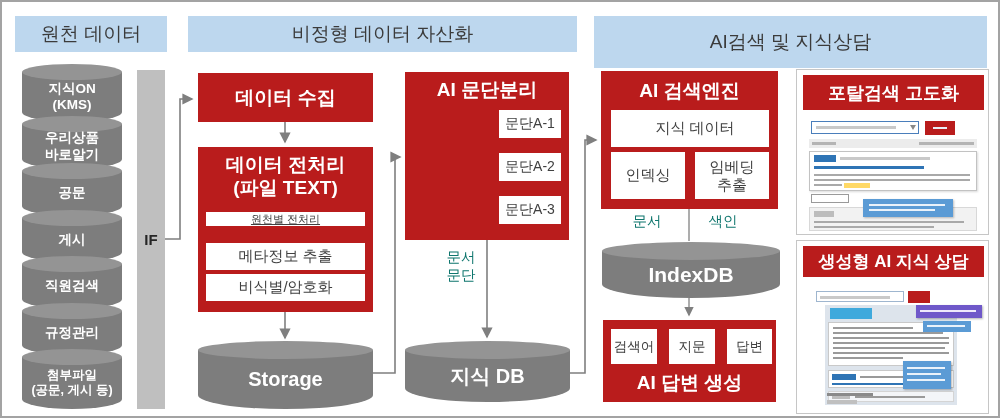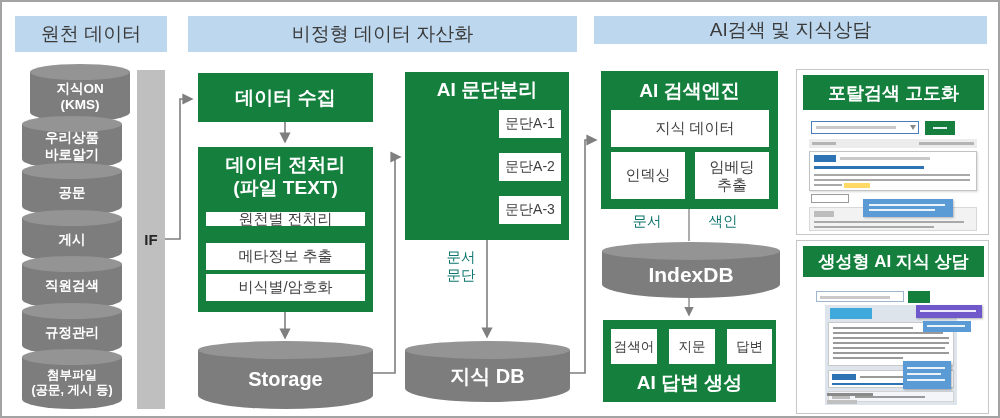--- a/index.html
+++ b/index.html
@@ -3,21 +3,21 @@
 <meta charset="utf-8">
 <style>
   html,body{margin:0;padding:0;background:#fff;}
   .stage{position:relative;width:1000px;height:418px;background:#fff;
     border:2px solid #a3a3a3;box-sizing:border-box;overflow:hidden;
     font-family:"Liberation Sans",sans-serif;color:#3b3b3b;}
   .abs{position:absolute;box-sizing:border-box;}
   .pre{white-space:pre-line;}
   .hdr{background:#bdd7ee;color:#3b3b3b;font-size:19px;display:flex;
     align-items:center;justify-content:center;}
-  .navy{background:#15803d;color:#fff;}
+  .navy{background:#b91c1c;color:#fff;}
   .boxtitle{color:#fff;font-weight:bold;text-align:center;}
   .wbox{background:#fff;color:#404040;display:flex;align-items:center;
     justify-content:center;text-align:center;}
   
   .cyl{background:#7d7d7d;border-radius:0 0 50% 50%/0 0 14px 14px;}
   .cyl::before{content:"";position:absolute;left:0;right:0;top:-9px;height:18px;
     border-radius:50%;background:#949494;}
   .cyl .lbl{position:relative;display:flex;align-items:center;justify-content:center;
     height:100%;color:#fff;font-weight:bold;text-align:center;}
   .disk{background:#7d7d7d;border-radius:0 0 50% 50%/0 0 10px 10px;}
@@ -56,24 +56,24 @@
     <path d="M687,296 V313" fill="none" stroke="#8a8a8a" stroke-width="1.4" marker-end="url(#arr)"></path>
     <path d="M474,168 L492,123" fill="none" stroke="#b9c7d6" stroke-width="1" stroke-dasharray="3,3" marker-end="url(#arrL)"></path>
     <path d="M474,168 L492,165" fill="none" stroke="#b9c7d6" stroke-width="1" stroke-dasharray="3,3" marker-end="url(#arrL)"></path>
     <path d="M474,168 L492,209" fill="none" stroke="#b9c7d6" stroke-width="1" stroke-dasharray="3,3" marker-end="url(#arrL)"></path>
     <path d="M657,344 H663" fill="none" stroke="#8a8a8a" stroke-width="1.2" stroke-dasharray="2,2" marker-end="url(#arr)"></path>
     <path d="M715,344 H721" fill="none" stroke="#8a8a8a" stroke-width="1.2" stroke-dasharray="2,2" marker-end="url(#arr)"></path>
   </svg>
 
   <div class="abs hdr" style="left:13px;top:14px;width:152px;height:36px;">원천 데이터</div>
   <div class="abs hdr" style="left:186px;top:14px;width:389px;height:36px;">비정형 데이터 자산화</div>
-  <div class="abs hdr" style="left:592px;top:14px;width:393px;height:28px;">AI검색 및 지식상담</div>
+  <div class="abs hdr" style="left:592px;top:14px;width:393px;height:52px;">AI검색 및 지식상담</div>
 
   <div class="abs" style="left:20px;top:68px;width:100px;height:339px;">
-    <div class="abs disk" style="left:0;top:2px;width:100px;height:50px;margin-left:8px;">
+    <div class="abs disk" style="left:0;top:2px;width:100px;height:50px;">
         <span class="lbl pre">지식ON
 (KMS)</span>
       </div>
     <div class="abs disk" style="left:0;top:54px;width:100px;height:45px;">
         <span class="lbl pre">우리상품
 바로알기</span>
       </div>
     <div class="abs disk" style="left:0;top:101px;width:100px;height:45px;">
         <span class="lbl pre">공문</span>
       </div>
@@ -94,21 +94,21 @@
 
   <div class="abs ifbar" style="left:135px;top:68px;width:28px;height:339px;">IF</div>
 
   <div class="abs navy" style="left:196px;top:71px;width:175px;height:49px;display:flex;align-items:center;justify-content:center;">
     <span class="boxtitle" style="font-size:19px;">데이터 수집</span>
   </div>
 
   <div class="abs navy" style="left:196px;top:145px;width:175px;height:165px;">
     <div class="boxtitle pre" style="margin-top:7px;font-size:19px;line-height:1.2;">데이터 전처리
 (파일 TEXT)</div>
-    <div class="abs wbox" style="left:8px;top:65px;width:159px;height:14px;font-size:15px;">원천별 전처리</div>
+    <div class="abs wbox" style="left:8px;top:65px;width:159px;height:14px;font-size:11px;text-decoration:underline;">원천별 전처리</div>
     <div class="abs wbox" style="left:8px;top:96px;width:159px;height:27px;font-size:15px;">메타정보 추출</div>
     <div class="abs wbox" style="left:8px;top:127px;width:159px;height:27px;font-size:15px;">비식별/암호화</div>
   </div>
 
   <div class="abs cyl" style="left:196px;top:348px;width:175px;height:59px;">
     <span class="lbl" style="font-size:20px;">Storage</span>
   </div>
 
   <div class="abs navy" style="left:403px;top:70px;width:164px;height:168px;">
     <div class="boxtitle" style="margin-top:5px;font-size:19px;">AI 문단분리</div>

